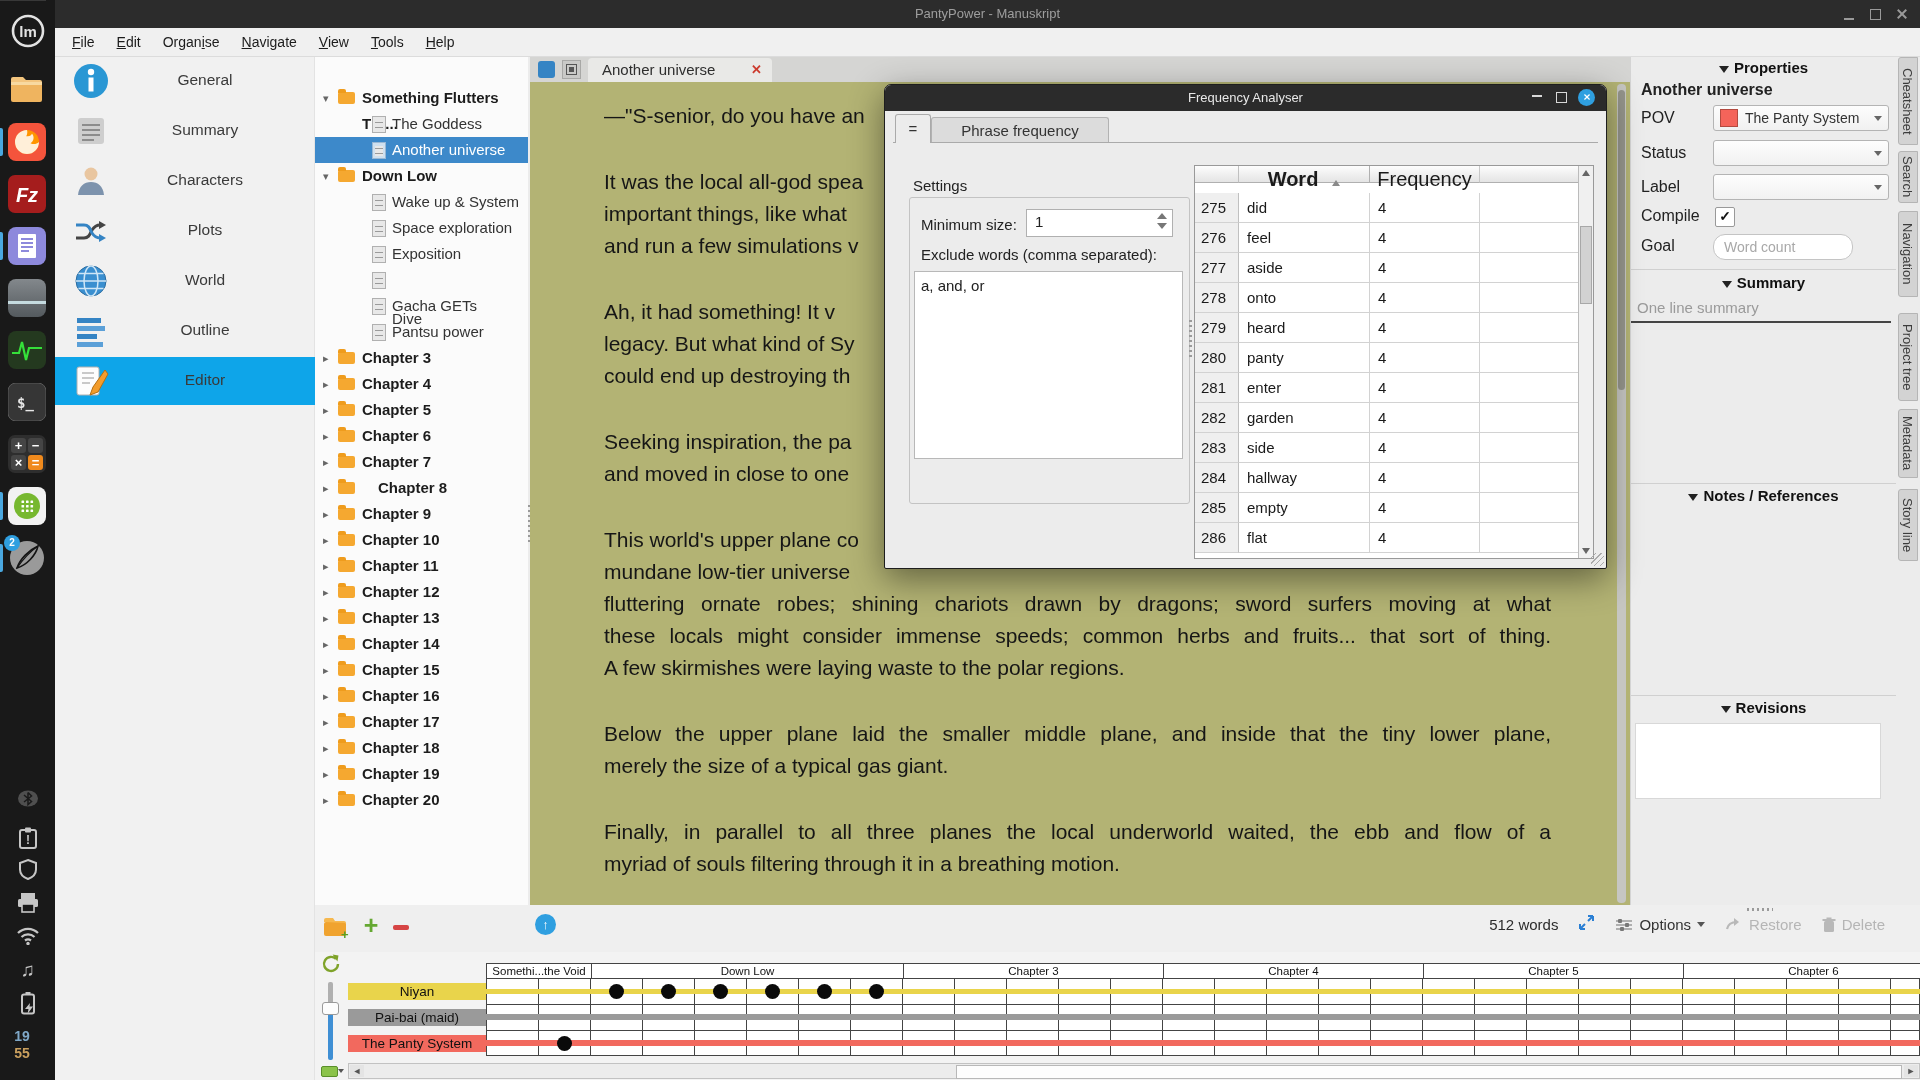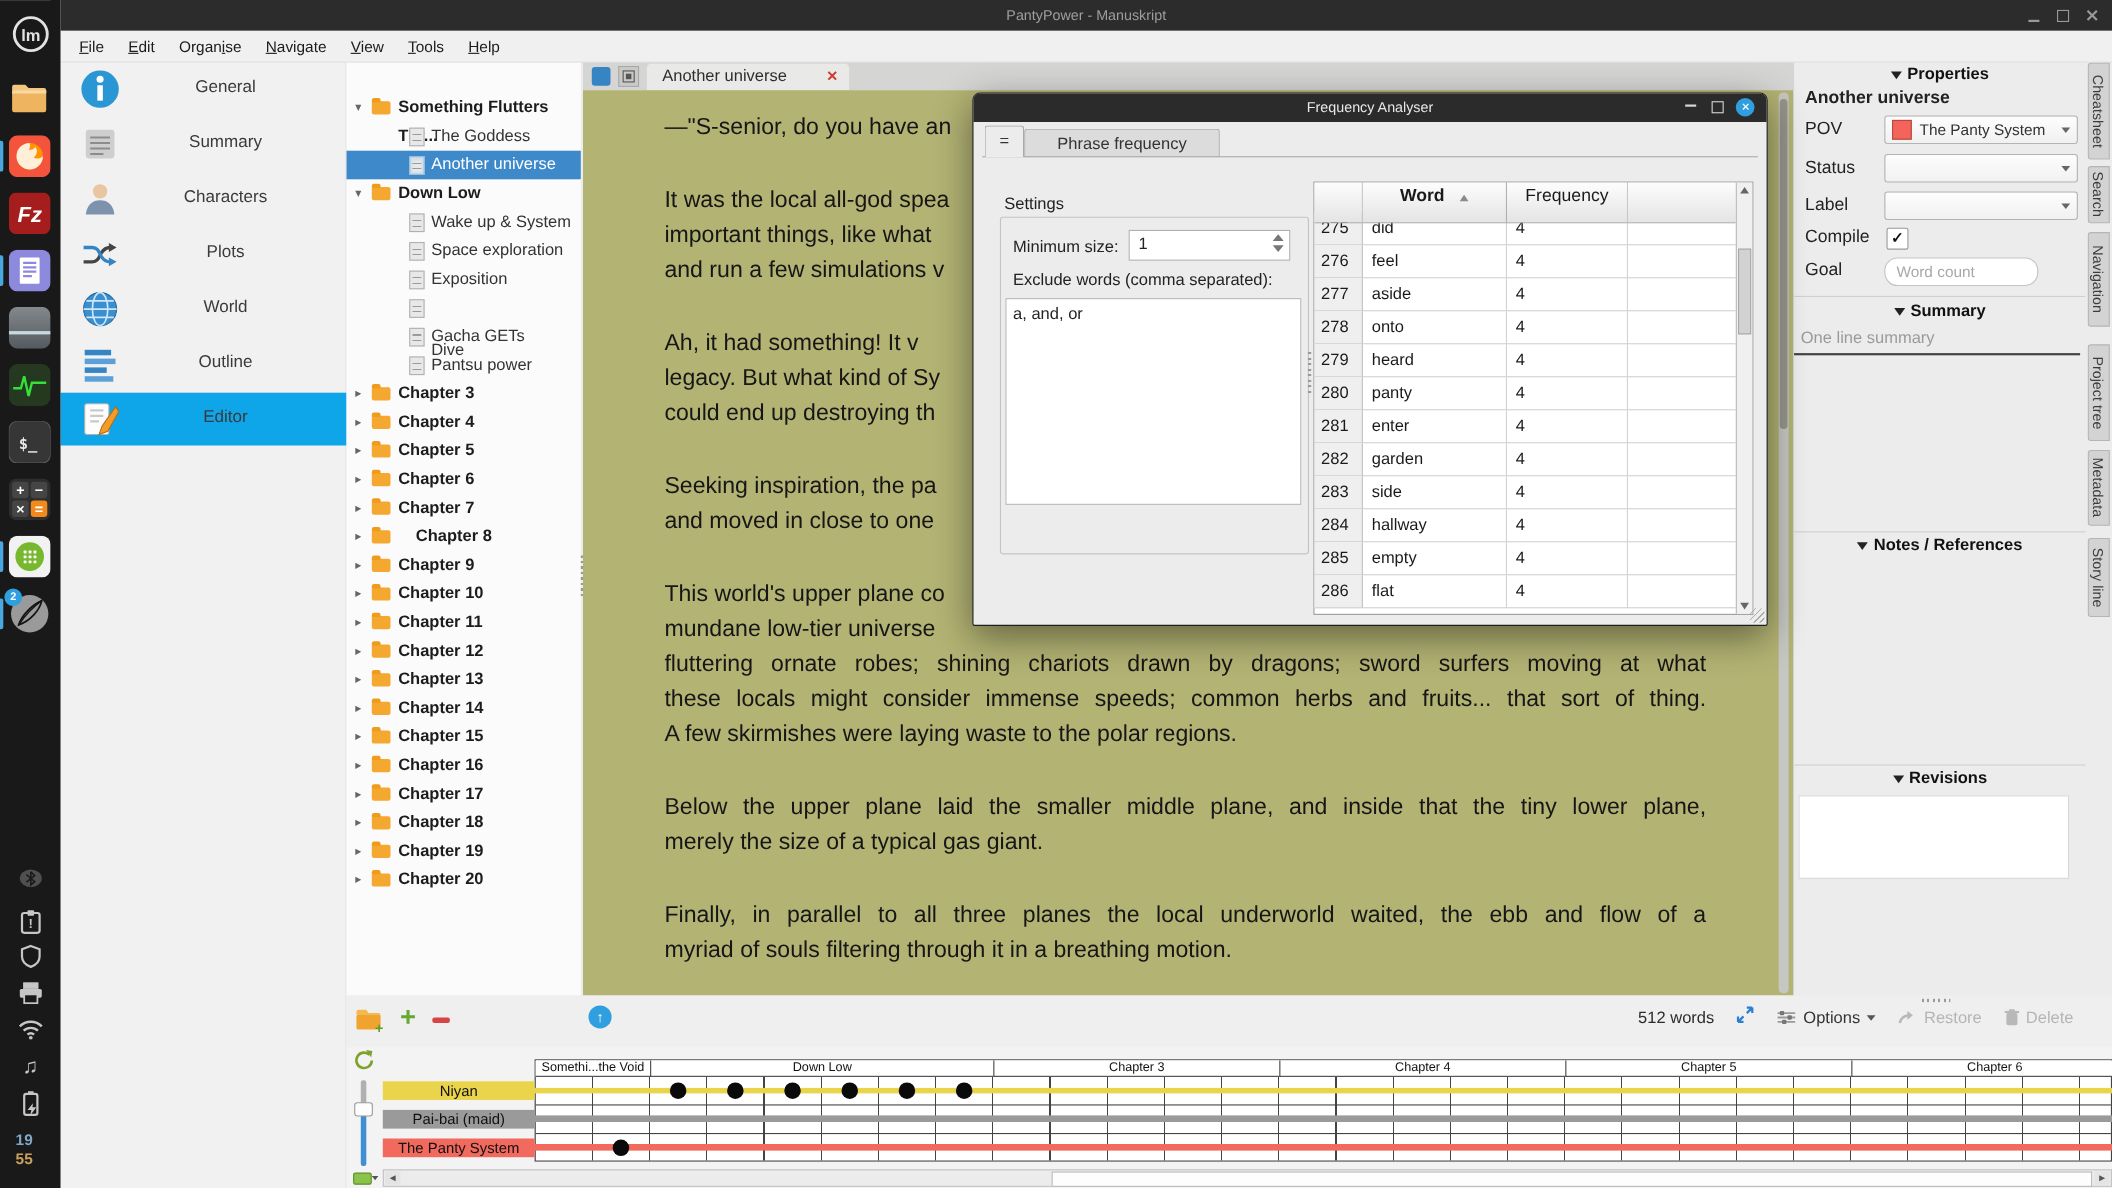--- a/index.html
+++ b/index.html
@@ -124,22 +124,22 @@
   #dspin input{position:absolute;left:6px;top:2px;width:110px;border:none;outline:none;font-size:15px;font-family:"Liberation Sans",sans-serif;color:#222;background:transparent;}
   .spinarrows{position:absolute;right:3px;top:3px;width:12px;}
   .spin-up{width:0;height:0;border-left:5px solid transparent;border-right:5px solid transparent;border-bottom:6px solid #777;margin-bottom:4px;}
   .spin-dn{width:0;height:0;border-left:5px solid transparent;border-right:5px solid transparent;border-top:6px solid #777;}
   #dexlabel{position:absolute;left:36px;top:161px;font-size:15px;color:#222;}
   #dexclude{position:absolute;left:29px;top:186px;width:255px;height:176px;background:#fff;border:1px solid #b8b8b8;
             font-size:15px;font-family:"Liberation Sans",sans-serif;color:#222;padding:5px 6px;resize:none;outline:none;}
   #danalyse{position:absolute;left:24px;top:428px;width:279px;height:30px;background:linear-gradient(#fdfdfd,#ececec);
             border:1px solid #9a9a9a;border-radius:3px;font-size:15px;text-align:center;line-height:28px;color:#222;}
   #dtableframe{position:absolute;left:309px;top:80px;width:400px;height:394px;background:#fff;border:1px solid #999;box-sizing:border-box;}
-  .thead{position:absolute;top:0;height:37px;background:linear-gradient(#fdfdfd,#e4e4e4);border-bottom:1px solid #b0b0b0;
-         box-sizing:border-box;font-size:16px;line-height:26px;text-align:center;color:#1a1a1a;}
+  .thead{position:absolute;top:0;height:17px;background:linear-gradient(#fdfdfd,#e4e4e4);border-bottom:1px solid #b0b0b0;
+         box-sizing:border-box;font-size:20px;line-height:26px;text-align:center;color:#1a1a1a;}
   .trow{position:absolute;left:0;height:30px;width:383px;}
   .tcell{position:absolute;top:0;height:30px;border-right:1px solid #d2d2d2;border-bottom:1px solid #d2d2d2;
          box-sizing:border-box;font-size:15px;line-height:29px;color:#1a1a1a;}
   .tnum{background:#efefef;border-right:1px solid #c0c0c0;padding-left:6px;}
   #dvscroll{position:absolute;right:0;top:0;width:15px;height:392px;background:#f0f0f0;border-left:1px solid #bbb;box-sizing:border-box;}
   #dvthumb{position:absolute;left:1px;top:60px;width:12px;height:78px;background:#d2d2d2;border:1px solid #a8a8a8;box-sizing:border-box;}
   .sortarrow{display:inline-block;width:0;height:0;border-left:4px solid transparent;border-right:4px solid transparent;
              border-bottom:6px solid #8a8a8a;margin-left:14px;}
   #dgrip{position:absolute;right:2px;bottom:2px;width:13px;height:13px;
          background:repeating-linear-gradient(135deg,transparent 0 3px,#aaa 3px 4px);}

